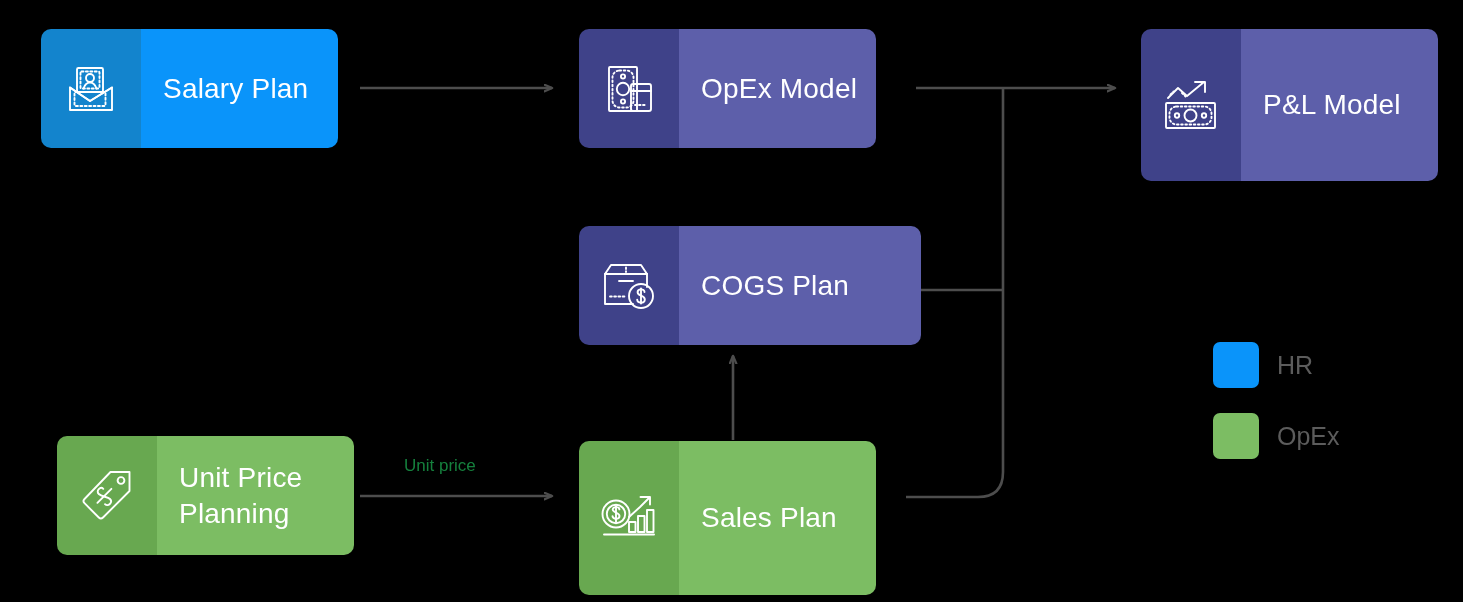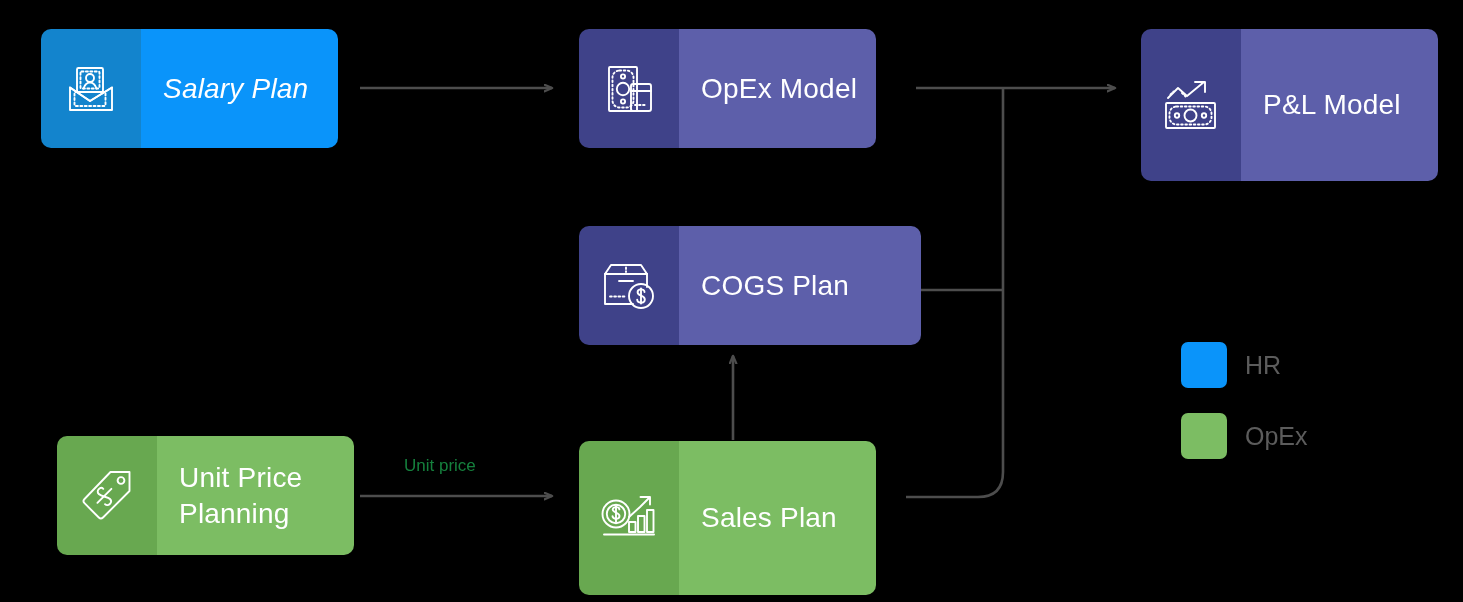--- a/index.html
+++ b/index.html
@@ -50,21 +50,21 @@
     font-weight: 400;
     line-height: 1.28;
     letter-spacing: 0.2px;
   }
   .node .icon-pane svg {
     display: block;
   }
 
   
   .pal-hr .icon-pane      { background: #1384cd; }
-  .pal-hr .label-pane     { background: #0a94fa; font-style: italic; }
+  .pal-hr .label-pane     { background: #0a94fa; }
   .pal-finance .icon-pane { background: #3f4289; }
   .pal-finance .label-pane{ background: #5d5faa; }
   .pal-sales .icon-pane   { background: #68a850; }
   .pal-sales .label-pane  { background: #7cbd63; }
 
   
   #node-salary   { left: 41px;   top: 29px;  width: 297px; height: 119px; }
   #node-opex     { left: 579px;  top: 29px;  width: 297px; height: 119px; }
   #node-pl       { left: 1141px; top: 29px;  width: 297px; height: 152px; }
   #node-cogs     { left: 579px;  top: 226px; width: 342px; height: 119px; }
@@ -95,20 +95,21 @@
     top: 342px;
     display: flex;
     flex-direction: column;
     gap: 25px;
   }
   .legend-row {
     display: flex;
     align-items: center;
     gap: 18px;
     height: 46px;
+    margin-left: 32px;
   }
   .legend-swatch {
     width: 46px;
     height: 46px;
     border-radius: 7px;
     flex: 0 0 46px;
   }
   .legend-label {
     color: #5c5c5c;
     font-size: 25px;

